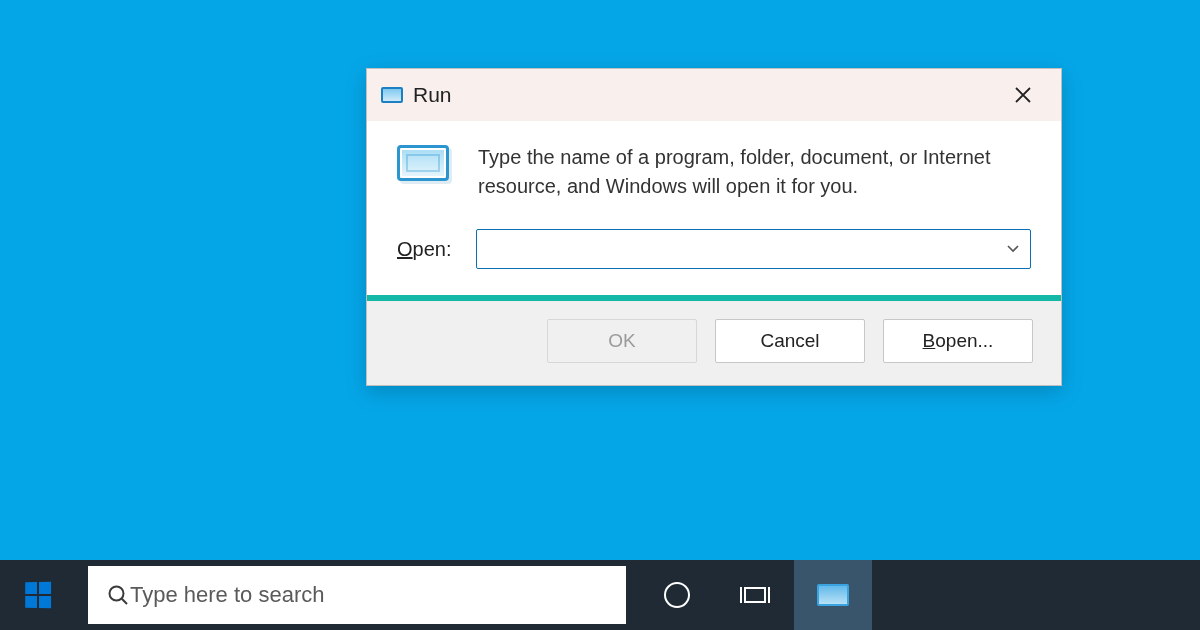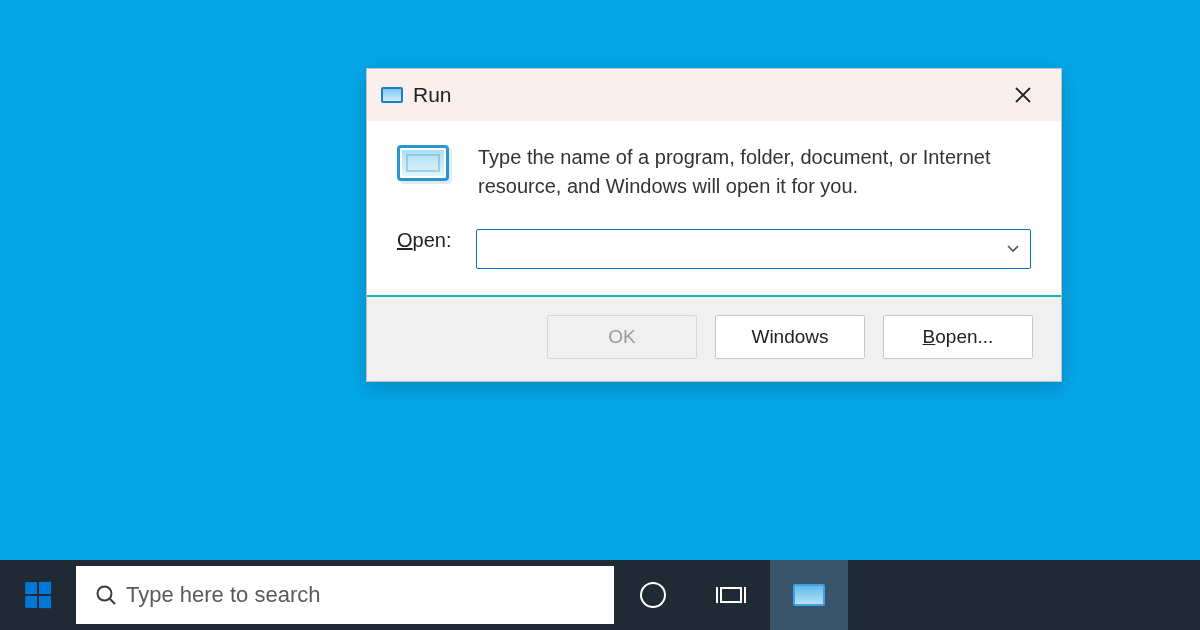--- a/index.html
+++ b/index.html
@@ -74,20 +74,21 @@
     border:2px solid #2b95cf55;
   }
   .desc-text {
     font-size: 20px;
     color: #333;
     line-height: 1.45;
   }
 
   .open-row {
     display: flex;
+    align-items: center;
     gap: 24px;
   }
   .open-label {
     font-size: 20px;
     color: #222;
   }
   .open-label .underline { text-decoration: underline; }
   .combo {
     flex: 1 1 auto;
     height: 40px;
@@ -112,21 +113,21 @@
     cursor: pointer;
     padding-left: 6px;
   }
 
   .dialog-footer {
     background: #f0f0f0;
     padding: 18px 28px 22px 28px;
     display: flex;
     justify-content: flex-end;
     gap: 18px;
-    border-top: 2px solid #14b8a6;
+    border-top: 6px solid #14b8a6;
   }
   .btn {
     min-width: 150px;
     height: 44px;
     border: 1px solid #c7c7c7;
     background: #ffffff;
     font-size: 19px;
     color: #222;
     display: flex; align-items: center; justify-content: center;
     cursor: pointer;
@@ -158,27 +159,27 @@
     width: 26px; height: 26px;
     display: grid;
     grid-template-columns: 1fr 1fr;
     grid-template-rows: 1fr 1fr;
     gap: 2px;
     transform: perspective(120px) rotateY(-6deg);
   }
   .win-logo div { background: #0078d7; }
 
   .searchbar {
-    margin: 6px 0;
+    margin: 6px 12px;
     width: 538px;
     background: #ffffff;
     display: flex;
     align-items: center;
     padding: 0 18px;
-    gap: 8px;
+    gap: 0;
   }
   .searchbar svg { width: 24px; height: 24px; stroke:#3b3b3b; }
   .searchbar .placeholder {
     font-size: 22px;
     color: #5a5a5a;
   }
 
   .task-items {
     display: flex;
     align-items: stretch;
@@ -231,21 +232,21 @@
         </span>
       </div>
     </div>
   </div>
 
   <div class="dialog-footer">
     <div class="btn disabled">
         <span>OK</span>
       </div>
     <div class="btn">
-        <span>Windows</span>
+        <span>Cancel</span>
       </div>
     <div class="btn">
         <span class="underline">B</span>
         <span>open...</span>
       </div>
   </div>
 </div>
 
 <div class="taskbar">
   <div class="start">

